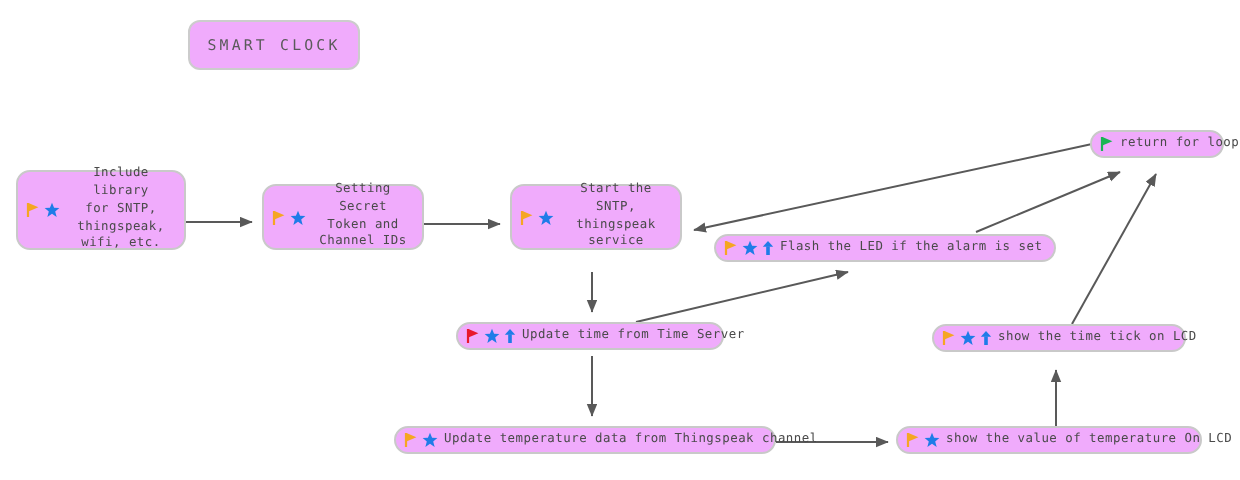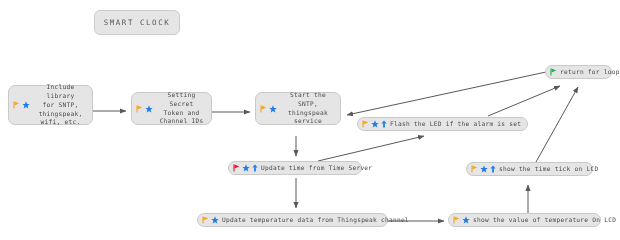--- a/index.html
+++ b/index.html
@@ -21,21 +21,21 @@
     top: 0;
     width: 620px;
     height: 240px;
     pointer-events: none;
   }
   .node {
     position: absolute;
     box-sizing: border-box;
     border: 1px solid #c9c9c9;
     border-radius: 7px;
-    background: #e5e5e5;
+    background: #f0abfc;
     display: flex;
     align-items: center;
     justify-content: flex-start;
     padding: 0 4px;
     white-space: nowrap;
   }
   .node.title-node {
     justify-content: center;
     border-color: #cccccc;
     border-radius: 6px;

